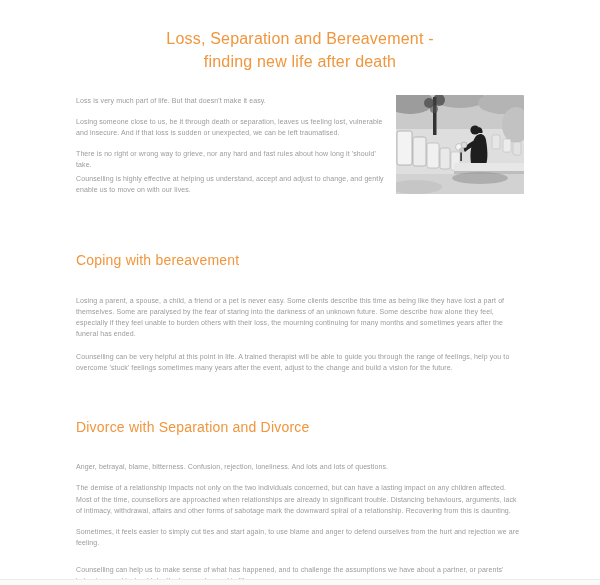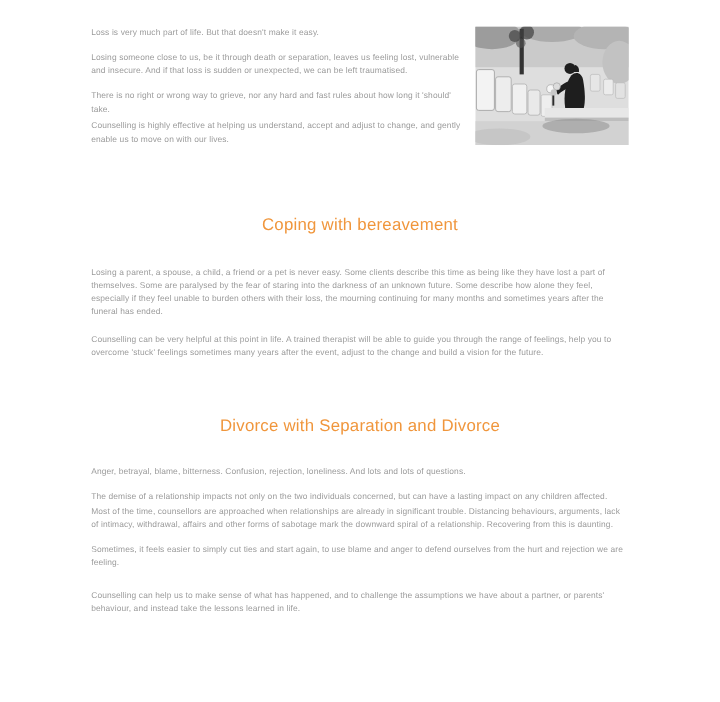--- a/index.html
+++ b/index.html
@@ -27,21 +27,21 @@
     line-height: 23px;
     text-align: center;
     margin: 0;
     padding-top: 27px;
     letter-spacing: 0.2px;
   }
   h2.section-heading {
     color: var(--heading-color, #F0963C);
     font-size: 14px;
     font-weight: 400;
-    text-align: center;
+    text-align: left;
     letter-spacing: 0.2px;
     margin: 0;
   }
   h2.bereavement-heading { padding-top: 47px; padding-bottom: 27px; }
   h2: {}
   h2.separation-heading { padding-top: 36px; padding-bottom: 26px; }
   p.body-text {
     color: var(--body-color, #9B9B9B);
     font-size: 7px;
     line-height: 11px;
@@ -74,20 +74,21 @@
     background: #fafafa;
     border-top: 1px solid #ececec;
   }
 </style>
 </head>
 <body>
 
 <div class="page">
   <div class="content">
 
+    <h1 class="main-title"><span>Loss, Separation and Bereavement -</span><br><span>finding new life after death</span></h1>
 
     <div class="intro">
       <div class="intro-text">
         <p class="body-text">Loss is very much part of life. But that doesn't make it easy.</p>
         <p class="body-text">Losing someone close to us, be it through death or separation, leaves us feeling lost, vulnerable and insecure. And if that loss is sudden or unexpected, we can be left traumatised.</p>
         <p class="body-text tight" style="margin-top:9px">There is no right or wrong way to grieve, nor any hard and fast rules about how long it 'should' take.</p>
         <p class="body-text">Counselling is highly effective at helping us understand, accept and adjust to change, and gently enable us to move on with our lives.</p>
       </div>
       <div class="intro-photo" title="Black and white photo of a woman kneeling with flowers among rows of headstones in a cemetery">
         <svg width="128" height="99" viewBox="0 0 128 99" xmlns="http://www.w3.org/2000/svg">

